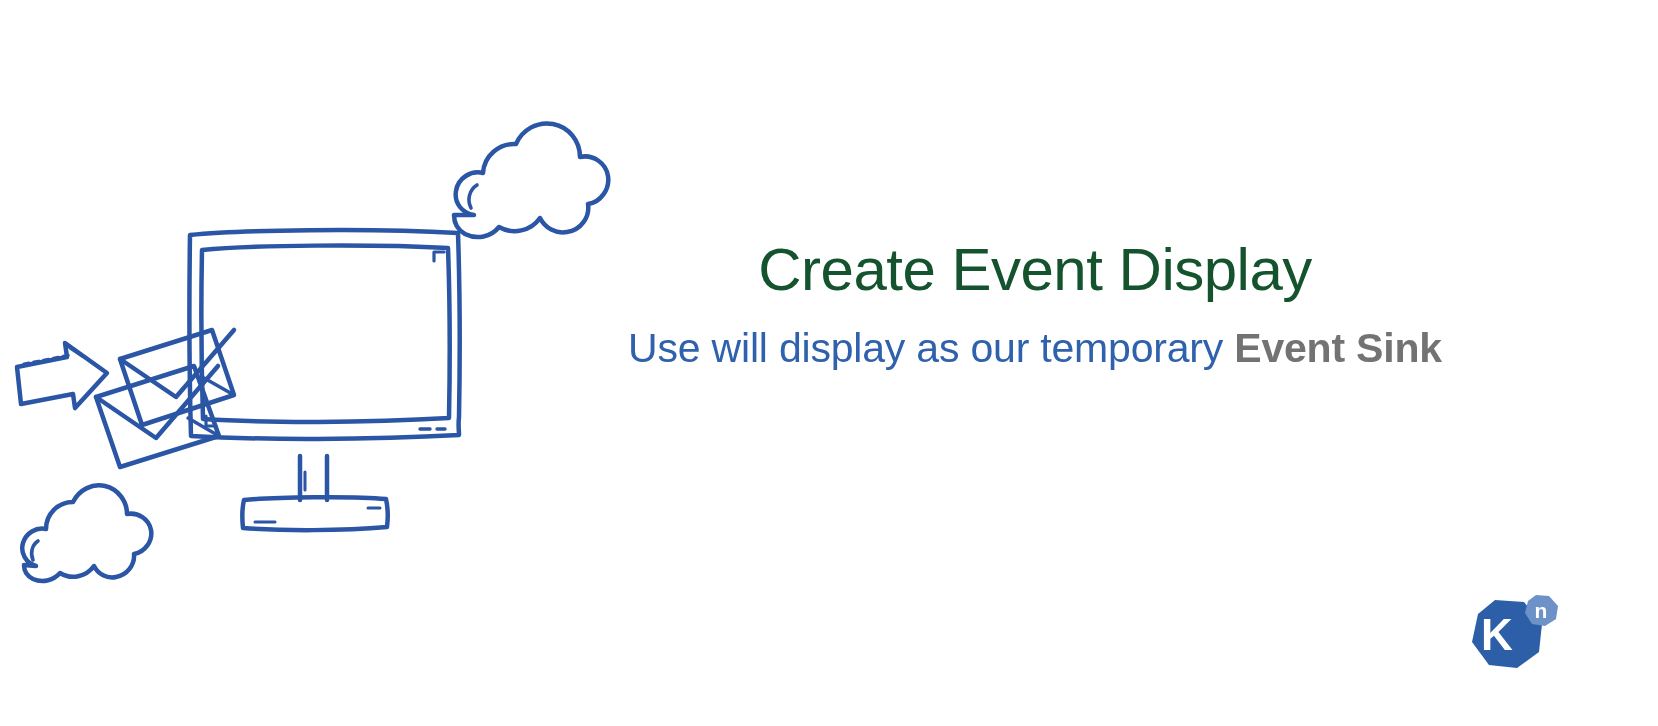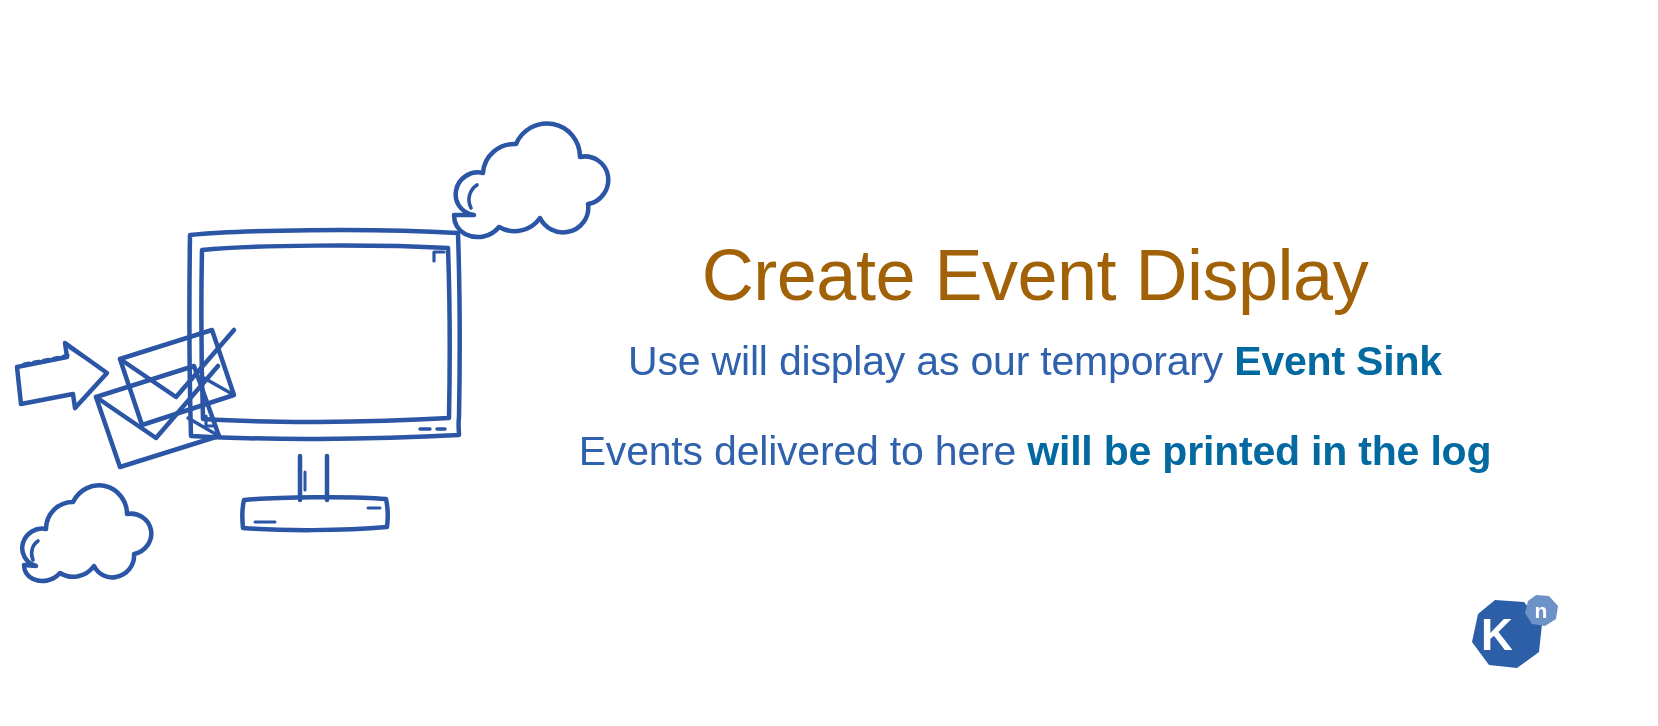--- a/index.html
+++ b/index.html
@@ -39,43 +39,43 @@
   
   #textblock {
     position: absolute;
     left: 530px;
     top: 238px;
     width: 1010px;
     text-align: center;
   }
 
   #page-title {
-    color: #a16207;
-    font-size: 72px;
+    color: #14532d;
+    font-size: 60px;
     line-height: 1.05;
     font-weight: 300;
     letter-spacing: -0.5px;
     white-space: nowrap;
     margin: 0 0 22px 0;
     font-family: "Liberation Sans", sans-serif;
   }
 
   .subtitle {
     color: #2F61AC;
     font-size: 41px;
     line-height: 1.22;
     font-weight: 400;
     white-space: nowrap;
     margin: 0;
     letter-spacing: -0.2px;
   }
   #subtitle-1 { margin-bottom: 40px; }
   .subtitle .em {
     font-weight: 700;
-    color: #0369a1;
+    color: #737373;
   }
 
   
   #knative-logo {
     position: absolute;
     left: 1448px;
     top: 586px;
     width: 120px;
     height: 110px;
   }
@@ -196,21 +196,20 @@
 
     </svg>
   </div>
 
   <div id="textblock">
 
     <h1 id="page-title">Create Event Display</h1>
 
     <p class="subtitle" id="subtitle-1"><span>Use will display as our temporary </span><span class="em">Event Sink</span></p>
 
-    <p class="subtitle" id="subtitle-2"><span>Events delivered to here </span><span class="em">will be printed in the log</span></p>
 
   </div>
 
   <div id="knative-logo">
     <svg width="120" height="110" viewBox="0 0 120 110" xmlns="http://www.w3.org/2000/svg">
 
       <g>
         <path d="M47 14
                  L76 16
                  L94 38

